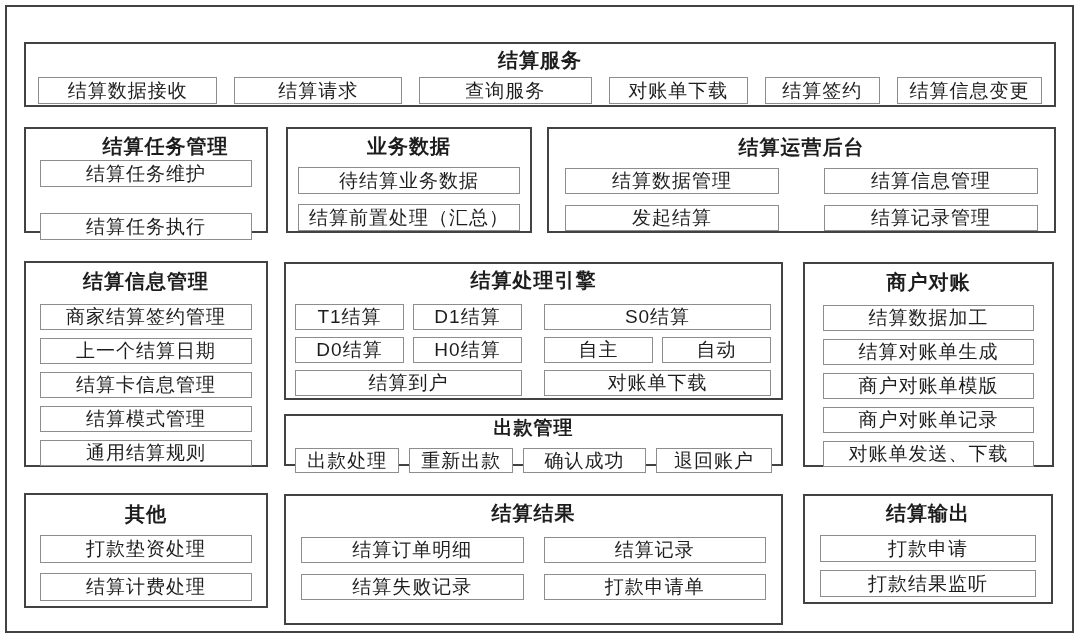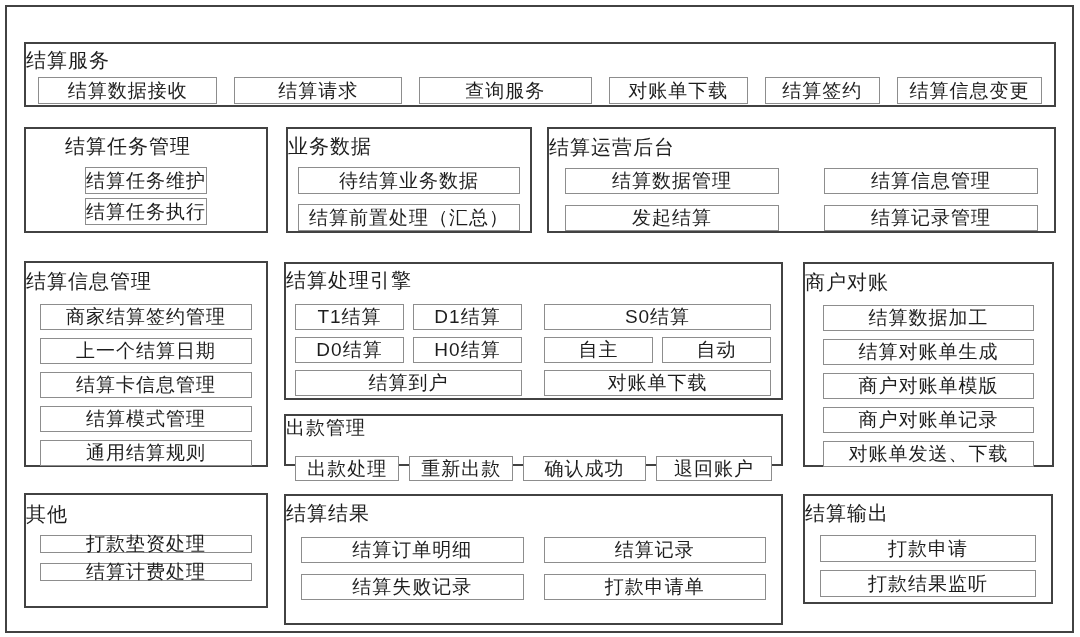--- a/index.html
+++ b/index.html
@@ -18,25 +18,25 @@
     left: 5px; top: 5px; right: 6px; bottom: 4px;
     border: 2px solid #424242;
     background: #ffffff;
   }
   .box {
     position: absolute;
     border: 2px solid #424242;
     background: #ffffff;
   }
   .title {
-    text-align: left;
+    text-align: center;
     font-size: 20px;
     line-height: 28px;
     margin-top: 2px;
-    font-weight: 400;
+    font-weight: 700;
     letter-spacing: 1px;
   }
   .item {
     border: 1.5px solid #8d8d8d;
     background: #ffffff;
     display: flex;
     align-items: center;
     justify-content: center;
     font-size: 19px;
     height: 26px;
@@ -54,21 +54,21 @@
   #service .hrow .item:nth-child(1) { flex-grow: 180; }
   #service .hrow .item:nth-child(2) { flex-grow: 168; }
   #service .hrow .item:nth-child(3) { flex-grow: 173; }
   #service .hrow .item:nth-child(4) { flex-grow: 139; }
   #service .hrow .item:nth-child(5) { flex-grow: 115; }
   #service .hrow .item:nth-child(6) { flex-grow: 145; }
 
   
   #task { left: 24px; top: 127px; width: 244px; height: 106px; }
   #task .title { margin-top: 3px; padding-left: 39px; }
-  #task .stack { margin-top: 7px; gap: 4px; align-items: center; }
+  #task .stack { margin-top: 0; gap: 26px; }
   #task .item { height: 27px; }
 
   #bizdata { left: 286px; top: 127px; width: 246px; height: 106px; }
   #bizdata .title { margin-top: 3px; }
   #bizdata .stack { margin-top: 7px; gap: 10px; padding: 0 10px; }
   #bizdata .item { height: 27px; }
 
   #ops { left: 547px; top: 127px; width: 509px; height: 106px; }
   #ops .title { margin-top: 4px; }
   #ops .grid2 { column-gap: 45px; row-gap: 11px; padding: 0 16px; margin-top: 7px; }
@@ -80,37 +80,37 @@
   #info .stack { margin-top: 9px; gap: 8px; }
   #info .item { height: 26px; }
 
   #engine { left: 284px; top: 262px; width: 499px; height: 138px; }
   .engine-cols { display: flex; gap: 22px; padding: 0 10px 0 9px; margin-top: 10px; }
   .ecol { flex: 1; display: grid; grid-template-columns: 1fr 1fr; column-gap: 9px; row-gap: 7px; }
   .ecol .item { height: 26px; }
 
   #payout { left: 284px; top: 414px; width: 499px; height: 52px; }
   #payout .title { font-size: 19px; line-height: 21px; margin-top: 1px; }
-  #payout .payout-row { display: flex; gap: 10px; padding: 0 9px; margin-top: 18px; }
+  #payout .payout-row { display: flex; gap: 10px; padding: 0 9px; margin-top: 10px; }
   #payout .payout-row .item { height: 25px; flex-basis: 0; }
   #payout .payout-row .item:nth-child(1) { flex-grow: 108; }
   #payout .payout-row .item:nth-child(2) { flex-grow: 107; }
   #payout .payout-row .item:nth-child(3) { flex-grow: 128; }
   #payout .payout-row .item:nth-child(4) { flex-grow: 120; }
 
   #recon { left: 803px; top: 262px; width: 251px; height: 205px; }
   #recon .title { margin-top: 4px; }
   #recon .stack { margin-top: 9px; gap: 8px; padding: 0 18px; }
   #recon .item { height: 26px; }
 
   
   #other { left: 24px; top: 493px; width: 244px; height: 115px; }
   #other .title { margin-top: 5px; }
   #other .stack { margin-top: 7px; gap: 10px; }
-  #other .item { height: 18px; }
+  #other .item { height: 28px; }
 
   #result { left: 284px; top: 494px; width: 499px; height: 131px; }
   #result .title { margin-top: 3px; }
   #result .grid2 { column-gap: 20px; row-gap: 11px; padding: 0 15px; margin-top: 10px; }
   #result .item { height: 26px; }
 
   #output { left: 803px; top: 494px; width: 250px; height: 110px; }
   #output .title { margin-top: 3px; }
   #output .stack { margin-top: 8px; gap: 8px; padding: 0 15px; }
   #output .item { height: 27px; }

